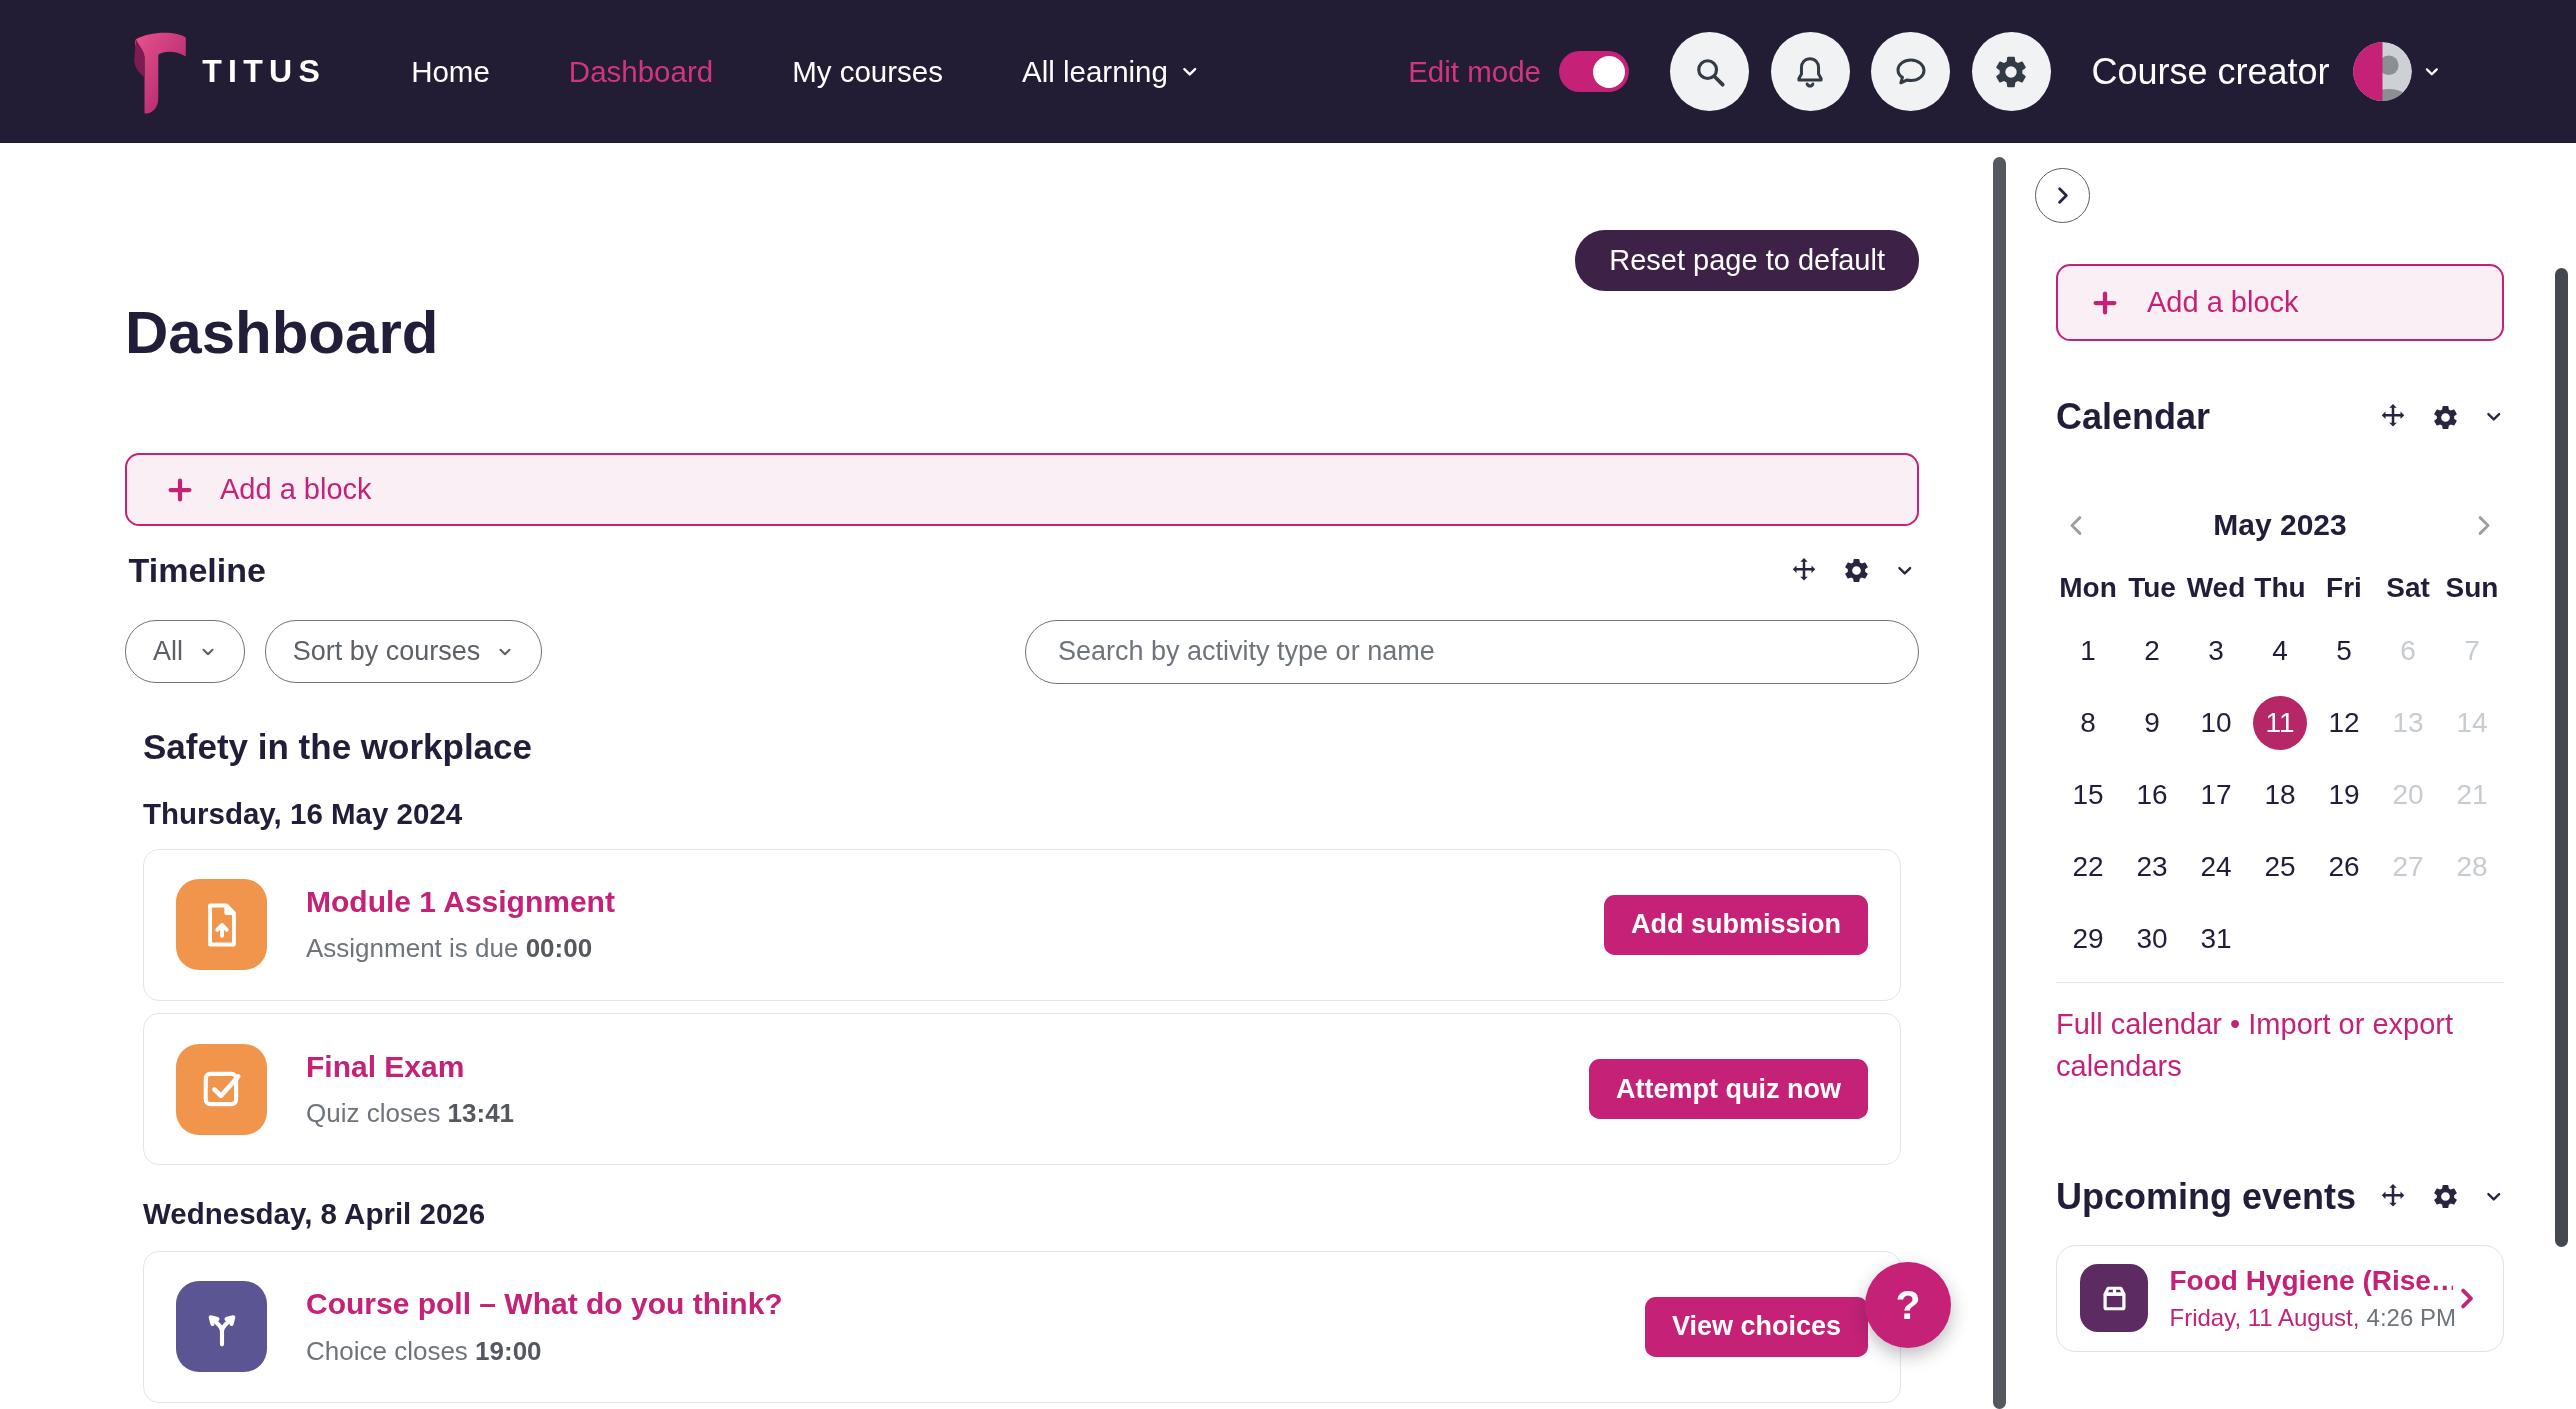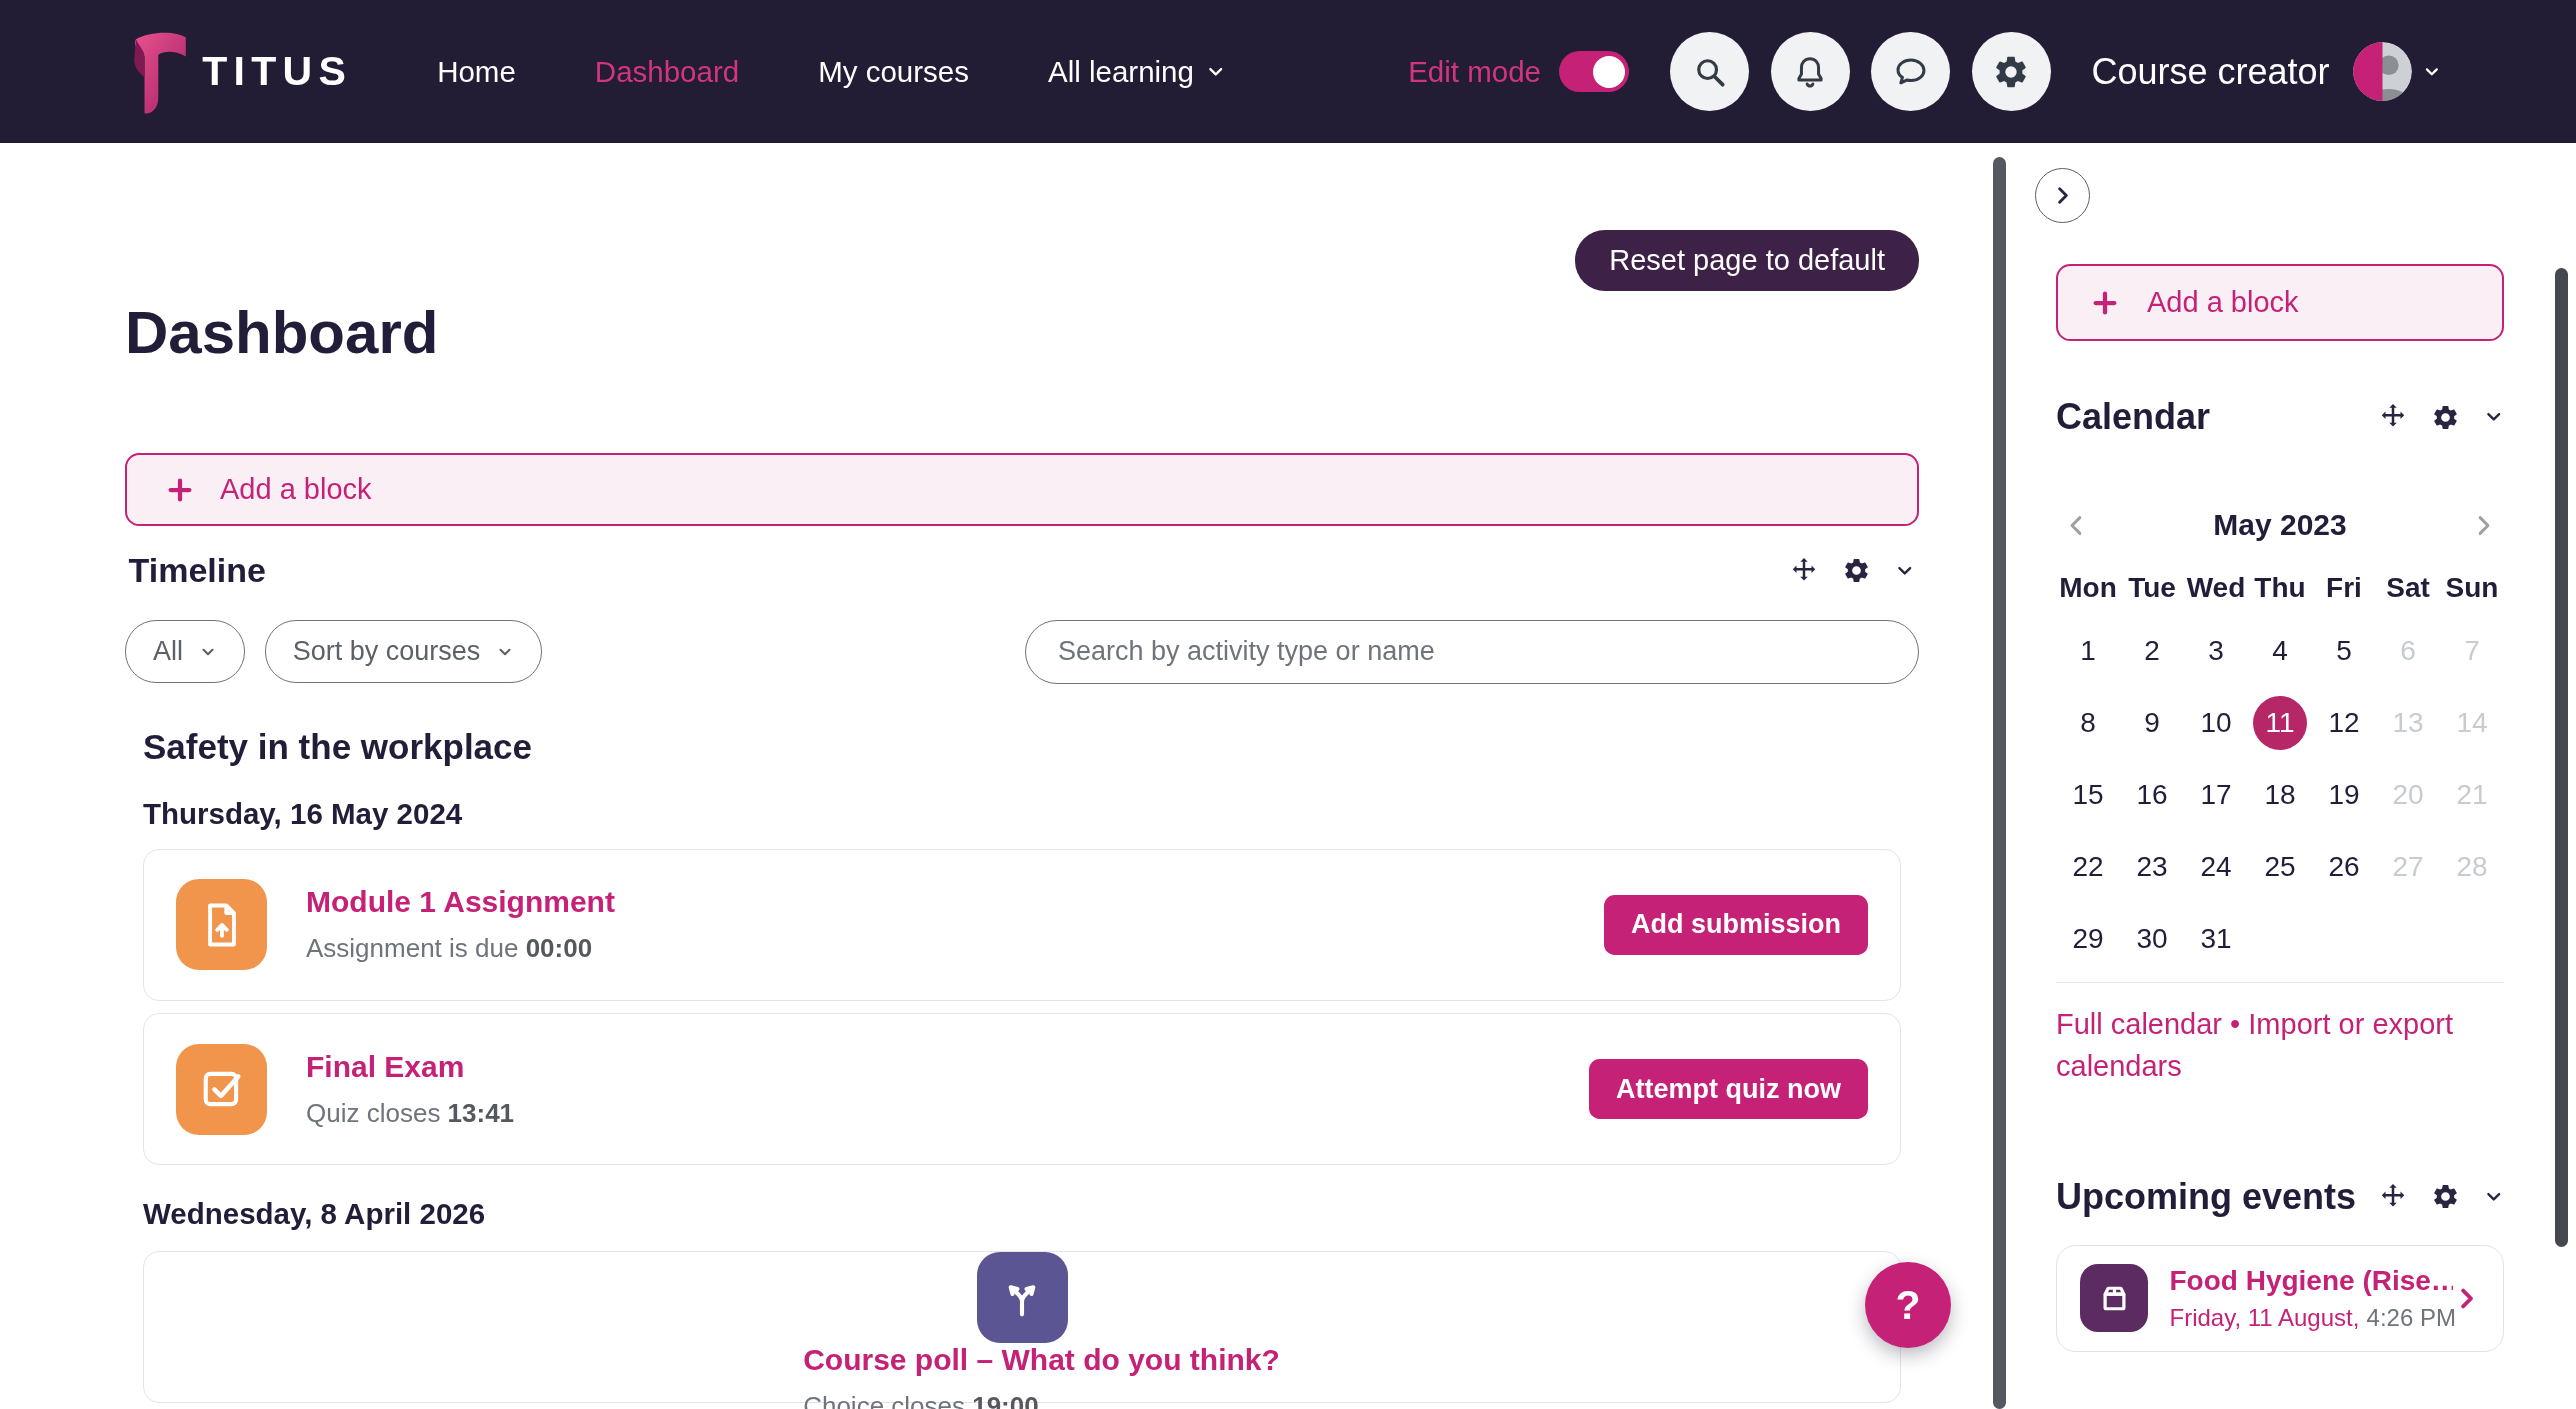--- a/index.html
+++ b/index.html
@@ -3,21 +3,21 @@
 <meta charset="utf-8">
 <style>
   * { margin:0; padding:0; box-sizing:border-box; }
   html,body { width:2576px; height:1410px; overflow:hidden; background:#fff;
     font-family:"Liberation Sans","DejaVu Sans",sans-serif; color:#221E3A; }
 
   
   .navbar { position:absolute; left:0; top:0; width:2576px; height:143px; background:#221C35;
     display:flex; align-items:center; padding:0 134px 0 125px; z-index:10; }
   .logo { display:flex; align-items:center; gap:7.2px; cursor:pointer; }
-  .logo-text { color:#fff; font-size:41px; font-weight:700; letter-spacing:6.3px; }
+  .logo-text { color:#fff; font-size:32px; font-weight:700; letter-spacing:6.3px; }
   .nav-links { display:flex; align-items:center; gap:79px; margin-left:85px; }
   .nav-link { color:#fff; font-size:29.5px; text-decoration:none; display:flex; align-items:center; gap:10.7px; cursor:pointer; }
   .nav-link.active { color:#D0367F; }
   .nav-right { margin-left:auto; display:flex; align-items:center; }
   .edit-mode-label { color:#D0367F; font-size:29.5px; margin-right:18px; }
   .toggle { width:70px; height:41px; border-radius:20.6px; background:#C52277; position:relative; cursor:pointer; }
   .toggle .knob { position:absolute; right:4.5px; top:4.5px; width:32px; height:32px; border-radius:50%; background:#fff; }
   .icon-circle { width:79px; height:79px; border-radius:50%; background:#F1F2F4; border:none;
     display:flex; align-items:center; justify-content:center; margin-left:21.5px; cursor:pointer; }
   .icon-circle:first-of-type { margin-left:41px; }
@@ -45,21 +45,21 @@
   .search-input { margin-left:auto; width:894px; height:64px; border:1.8px solid #6E747B; border-radius:32px;
     padding:0 32px; font-size:27px; color:#3b4146; font-family:inherit; outline:none; }
   .search-input::placeholder { color:#6E747B; }
   .timeline-body { padding:0 18px; }
   .course-title { margin-top:43px; font-size:35px; font-weight:700; }
   .date-heading { margin-top:30px; font-size:29.5px; font-weight:700; }
   .date-heading.second { margin-top:32px; }
   .activity-card { margin-top:18px; height:152px; border:1.8px solid #E3E6E9; border-radius:16px;
     background:#fff; display:flex; align-items:center; padding:0 32px; }
   .activity-card + .activity-card { margin-top:12.5px; }
-  .activity-card.clipped { margin-top:19.7px;flex-direction:column; }
+  .activity-card.clipped { margin-top:19.7px; }
   .icon-tile { width:91px; height:91px; border-radius:23px; display:flex; align-items:center; justify-content:center; flex:none; }
   .card-body { margin-left:39px; }
   .card-title { font-size:30px; font-weight:700; color:#C52277; cursor:pointer; }
   .card-sub { margin-top:14.3px; font-size:26px; color:#6E747B; }
   .card-sub strong { color:#55595F; margin-left:7.2px; }
   .card-action { margin-left:auto; height:60px; padding:0 27px; background:#C52277; color:#fff;
     font-size:27px; font-weight:700; border:none; border-radius:10.7px; cursor:pointer; font-family:inherit; }
 
   
   .help-fab { position:absolute; left:1865px; top:1262px; width:86px; height:86px; border-radius:50%;

